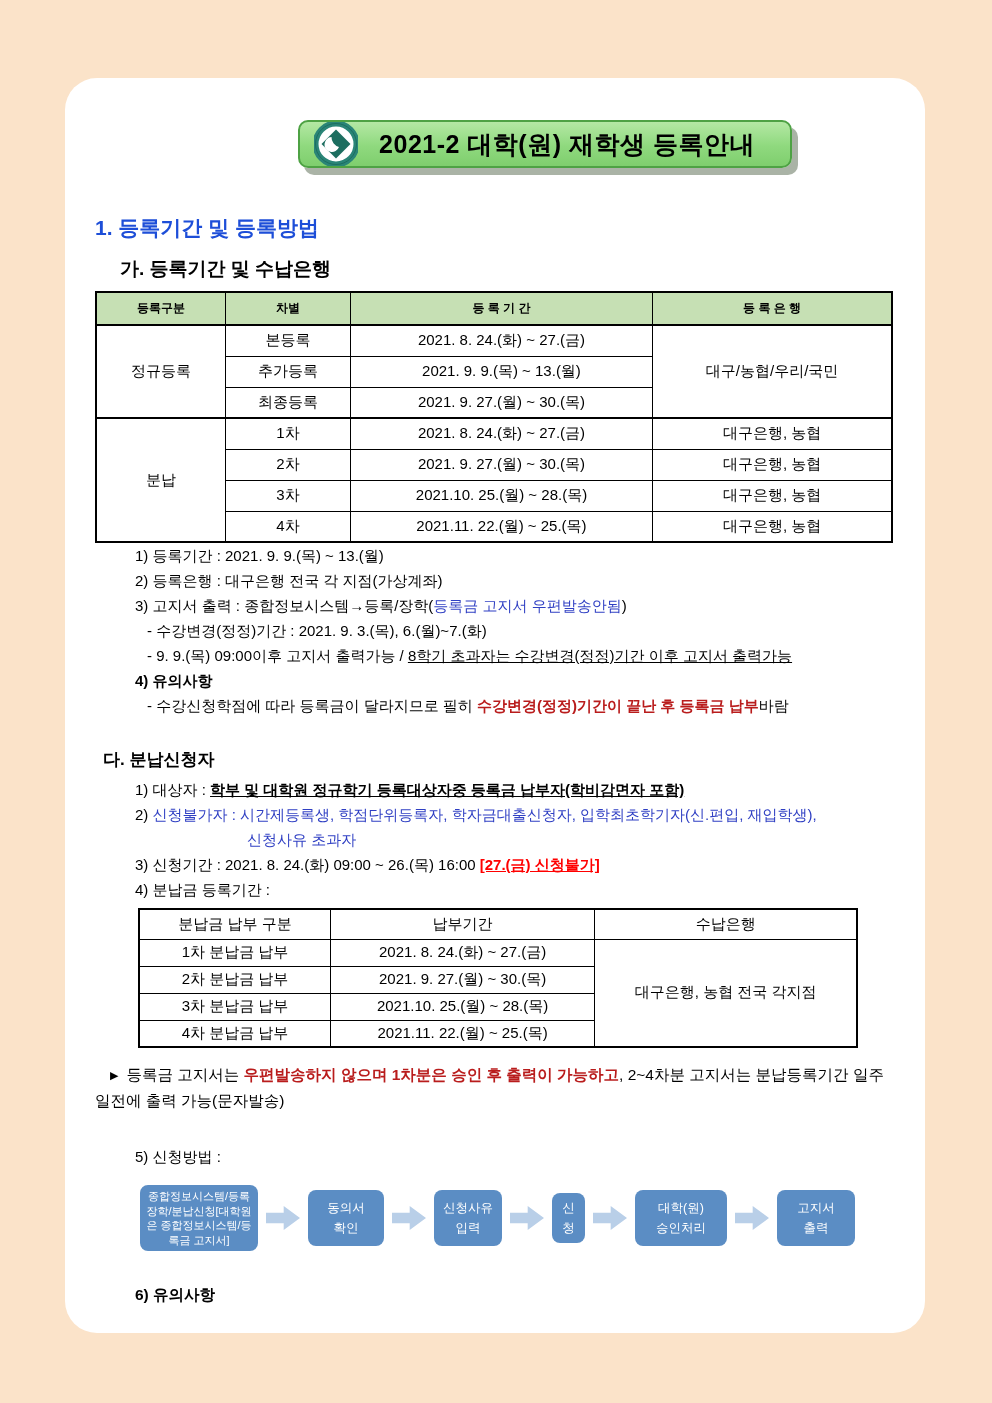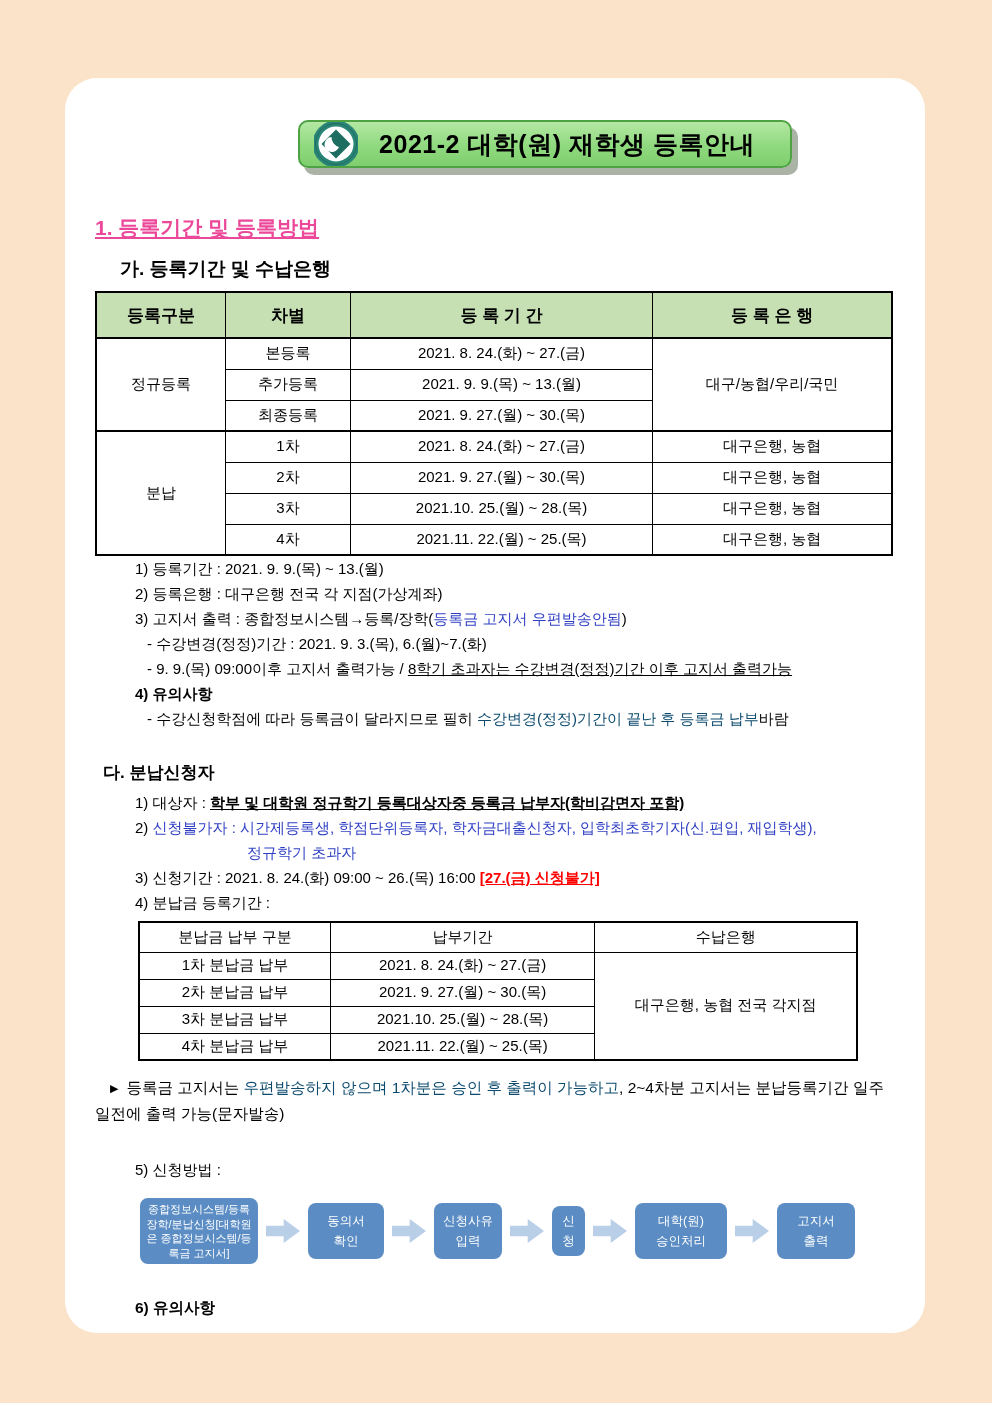--- a/index.html
+++ b/index.html
@@ -29,36 +29,36 @@
     box-shadow:6px 7px 0 #aab3a6;
     display:flex; align-items:center;
     padding:0 14px;
   }
   .banner-title {
     flex:1; text-align:center;
     font-size:25px; font-weight:bold; letter-spacing:0.5px;
   }
   .logo { width:44px; height:44px; flex:0 0 44px; }
   
-  .sec-title { color:#ec4899; font-size:21px; font-weight:bold; margin:46px 0 0 0;text-decoration:underline; }
+  .sec-title { color:#1d4ed8; font-size:21px; font-weight:bold; margin:46px 0 0 0; }
   .sub-a-title { font-size:19px; font-weight:bold; margin:14px 0 9px 25px; }
   .sub-title { font-size:17px; font-weight:bold; margin:20px 0 6px 8px; }
   .line { font-size:15px; line-height:25px; margin-left:40px; }
   .line.indent { margin-left:52px; }
   .line.indent2 { margin-left:152px; }
   .line.bold { font-weight:bold; }
   .blue { color:#2f3fc3; }
-  .red { color:#0c4a6e; font-weight:normal; }
+  .red { color:#b91c1c; font-weight:bold; }
   .u { text-decoration:underline; }
   .bu { font-weight:bold; text-decoration:underline; }
   .ru { color:#ff0000; font-weight:bold; text-decoration:underline; }
   
   table { border-collapse:collapse; text-align:center; }
   .t1 { width:798px; font-size:15px; border:2px solid #000; margin-top:4px; }
-  .t1 th { background:#c6e0b4; border:1px solid #000; height:46px; font-size:17px; font-weight:bold; border-bottom:2px solid #000; }
+  .t1 th { background:#c6e0b4; border:1px solid #000; height:33px; font-size:12px; font-weight:bold; border-bottom:2px solid #000; }
   .t1 td { border:1px solid #000; height:31px; }
   .t1 tr.gs td { border-top:2px solid #000; }
   
   .t2 { width:720px; font-size:15px; border:2px solid #000; margin:6px 0 0 43px; }
   .t2 th { border:1px solid #000; height:30px; font-weight:normal; }
   .t2 td { border:1px solid #000; height:27px; }
   
   .note { font-size:15.5px; line-height:26px; margin:14px 0 0 0; text-indent:15px; }
   .note .tri { font-size:11px; vertical-align:1px; margin-right:8px; }
   
@@ -155,21 +155,21 @@
   <div class="line">2) 등록은행 : 대구은행 전국 각 지점(가상계좌)</div>
   <div class="line"><span>3) 고지서 출력 : 종합정보시스템→등록/장학(</span><span class="blue">등록금 고지서 우편발송안됨</span><span>)</span></div>
   <div class="line indent">- 수강변경(정정)기간 : 2021. 9. 3.(목), 6.(월)~7.(화)</div>
   <div class="line indent"><span>- 9. 9.(목) 09:00이후 고지서 출력가능 / </span><span class="u">8학기 초과자는 수강변경(정정)기간 이후 고지서 출력가능</span></div>
   <div class="line bold">4) 유의사항</div>
   <div class="line indent"><span>- 수강신청학점에 따라 등록금이 달라지므로 필히 </span><span class="red">수강변경(정정)기간이 끝난 후 등록금 납부</span><span>바람</span></div>
 
   <div class="sub-title" style="margin-top:30px">다. 분납신청자</div>
   <div class="line"><span>1) 대상자 : </span><span class="bu">학부 및 대학원 정규학기 등록대상자중 등록금 납부자(학비감면자 포함)</span></div>
   <div class="line"><span>2) </span><span class="blue">신청불가자 : 시간제등록생, 학점단위등록자, 학자금대출신청자, 입학최초학기자(신.편입, 재입학생),</span></div>
-  <div class="line indent2 blue">정규학기 초과자</div>
+  <div class="line indent2 blue">신청사유 초과자</div>
   <div class="line"><span>3) 신청기간 : 2021. 8. 24.(화) 09:00 ~ 26.(목) 16:00 </span><span class="ru">[27.(금) 신청불가]</span></div>
   <div class="line">4) 분납금 등록기간 :</div>
 
   <table class="t2">
     <colgroup>
         <col style="width:192px">
         <col style="width:265px">
         <col style="width:263px">
       </colgroup>
     <thead>

